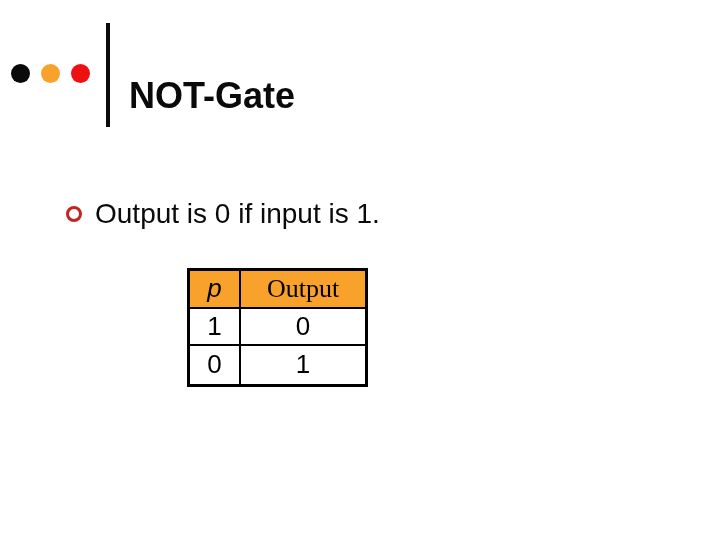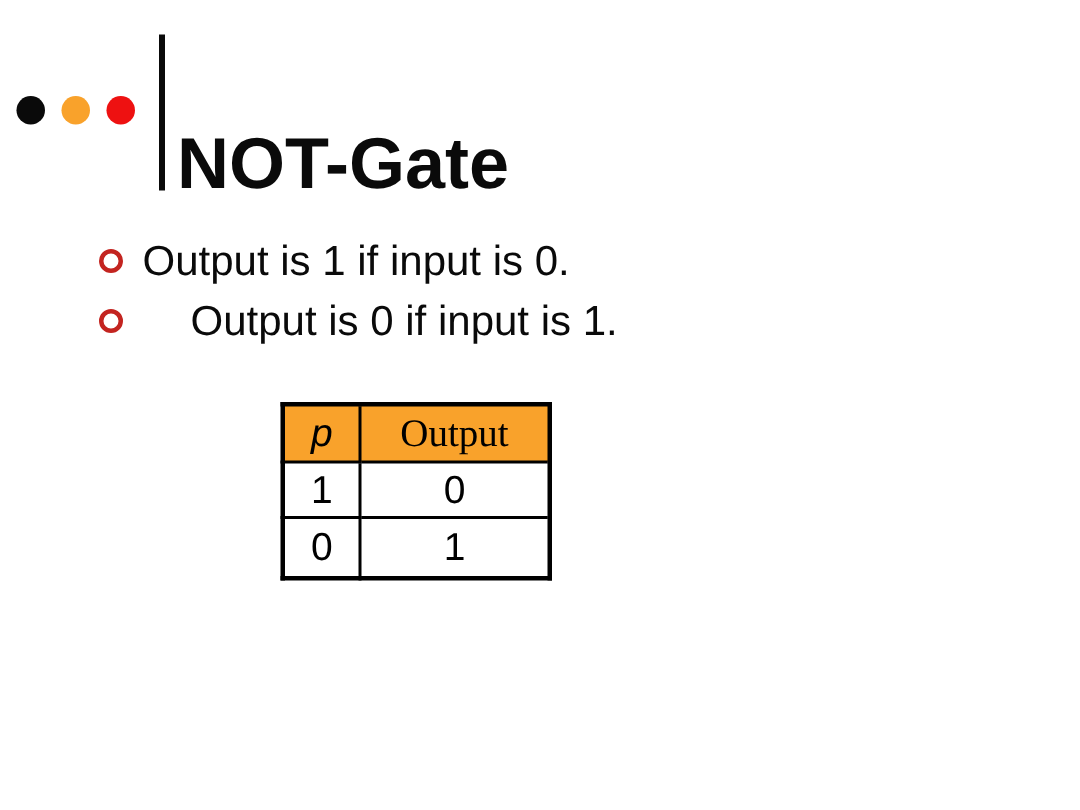--- a/index.html
+++ b/index.html
@@ -25,33 +25,33 @@
   .dot-3 { left: 71px; background: #ee1111; }
   .vrule {
     position: absolute;
     left: 106px; top: 23px;
     width: 4px; height: 104px;
     background: #0a0a0a;
   }
 
   .page-title {
     position: absolute;
-    left: 118px; top: 52px;
-    font-size: 48px;
+    left: 129px; top: 52px;
+    font-size: 36px;
     line-height: 1.1;
     letter-spacing: 0px;
     color: #0a0a0a;
     white-space: nowrap;
     text-align: right;
   }
 
   
   .bullet-item { position: absolute; left: 66px; display: flex; align-items: flex-start; }
   .bullet-item-1 { top: 157px; }
-  .bullet-item-2 { top: 197px; gap: 32px; }
+  .bullet-item-2 { top: 197px; }
   .bullet-ring {
     width: 10px; height: 10px;
     border: 3px solid #c32420;
     border-radius: 50%;
     margin-top: 9px;
     margin-right: 13px;
     flex: 0 0 auto;
   }
   .bullet-text {
     font-size: 28px;
@@ -88,24 +88,20 @@
 
 <div class="slide">
 
   <span class="decor-dot dot-1"></span>
   <span class="decor-dot dot-2"></span>
   <span class="decor-dot dot-3"></span>
   <div class="vrule"></div>
 
   <h1 class="page-title">NOT-Gate</h1>
 
-  <div class="bullet-item bullet-item-1">
-    <span class="bullet-ring"></span>
-    <span class="bullet-text">Output is 1 if input is 0.</span>
-  </div>
 
   <div class="bullet-item bullet-item-2">
     <span class="bullet-ring"></span>
     <span class="bullet-text">Output is 0 if input is 1.</span>
   </div>
 
   <table class="truth-table">
     <tbody>
       <tr class="hdr-row">
         <th class="col-p hdr-p">p</th>

